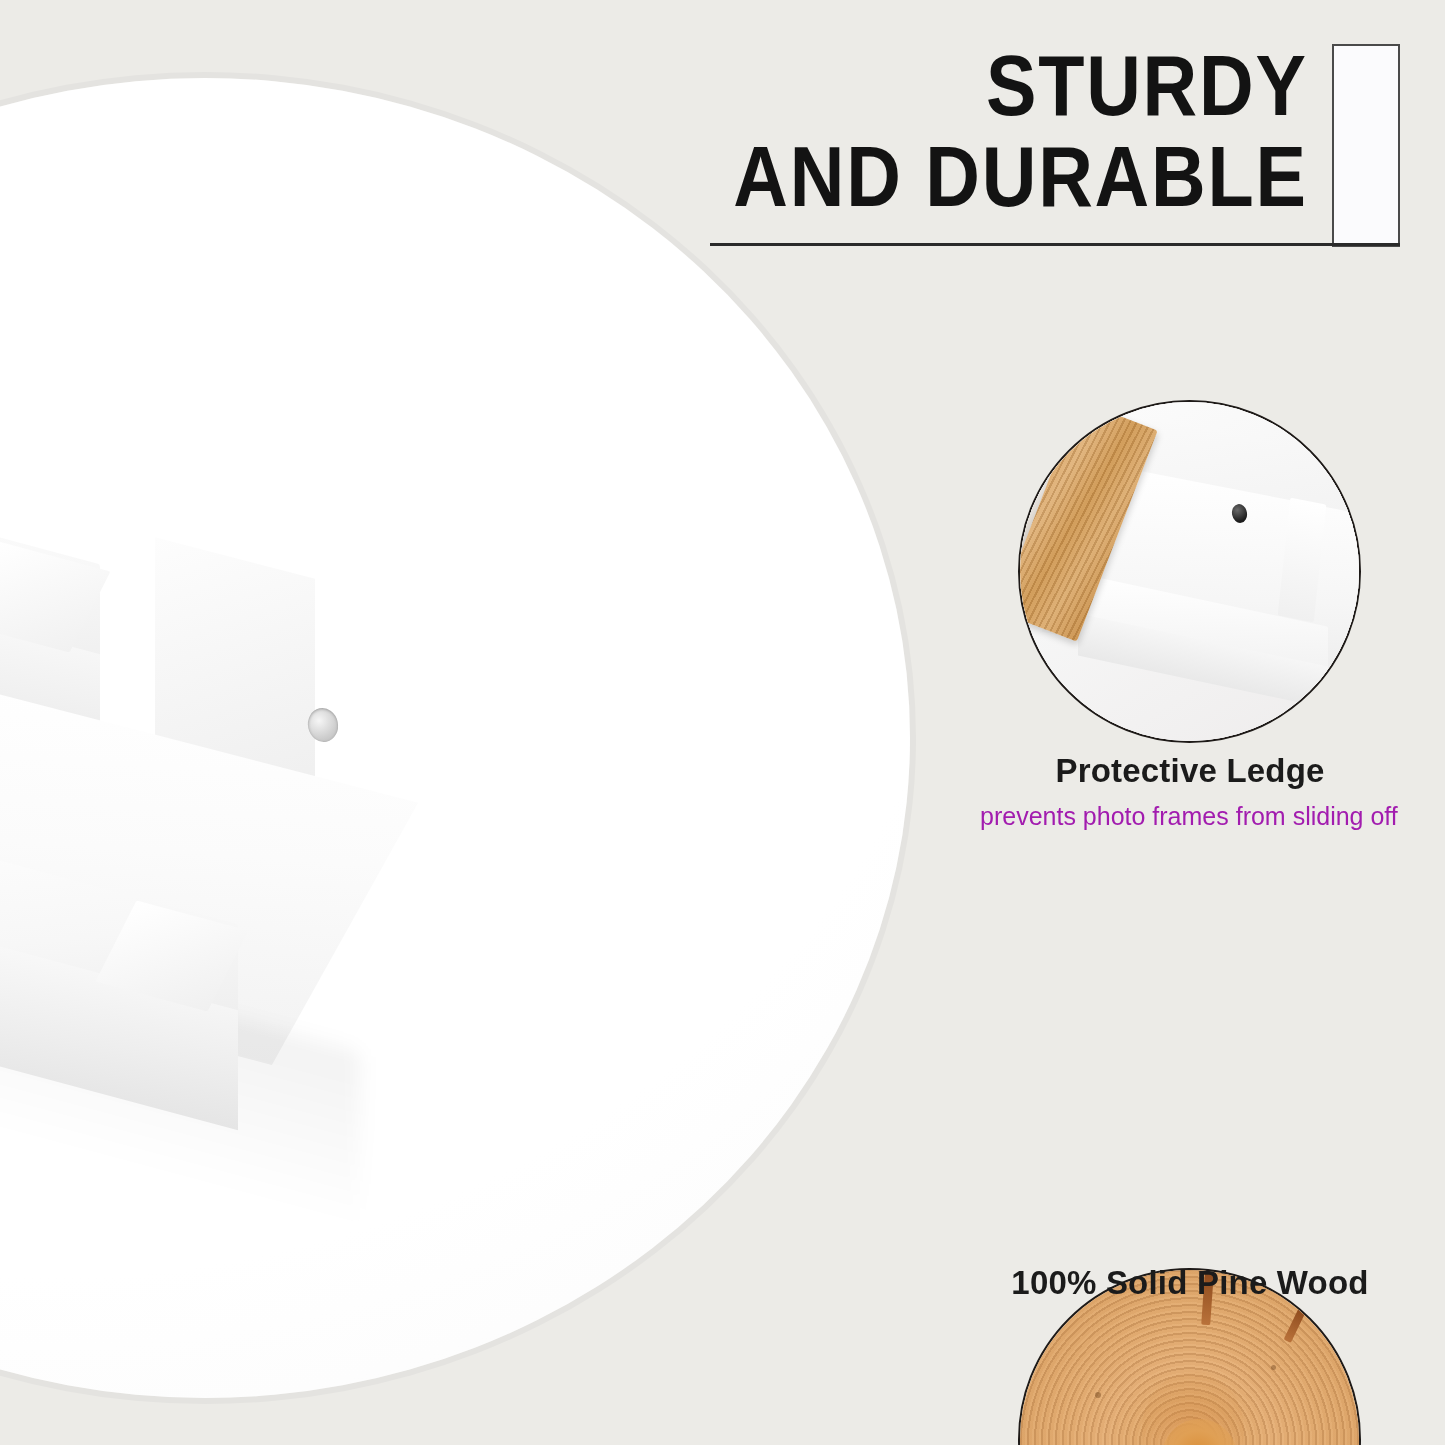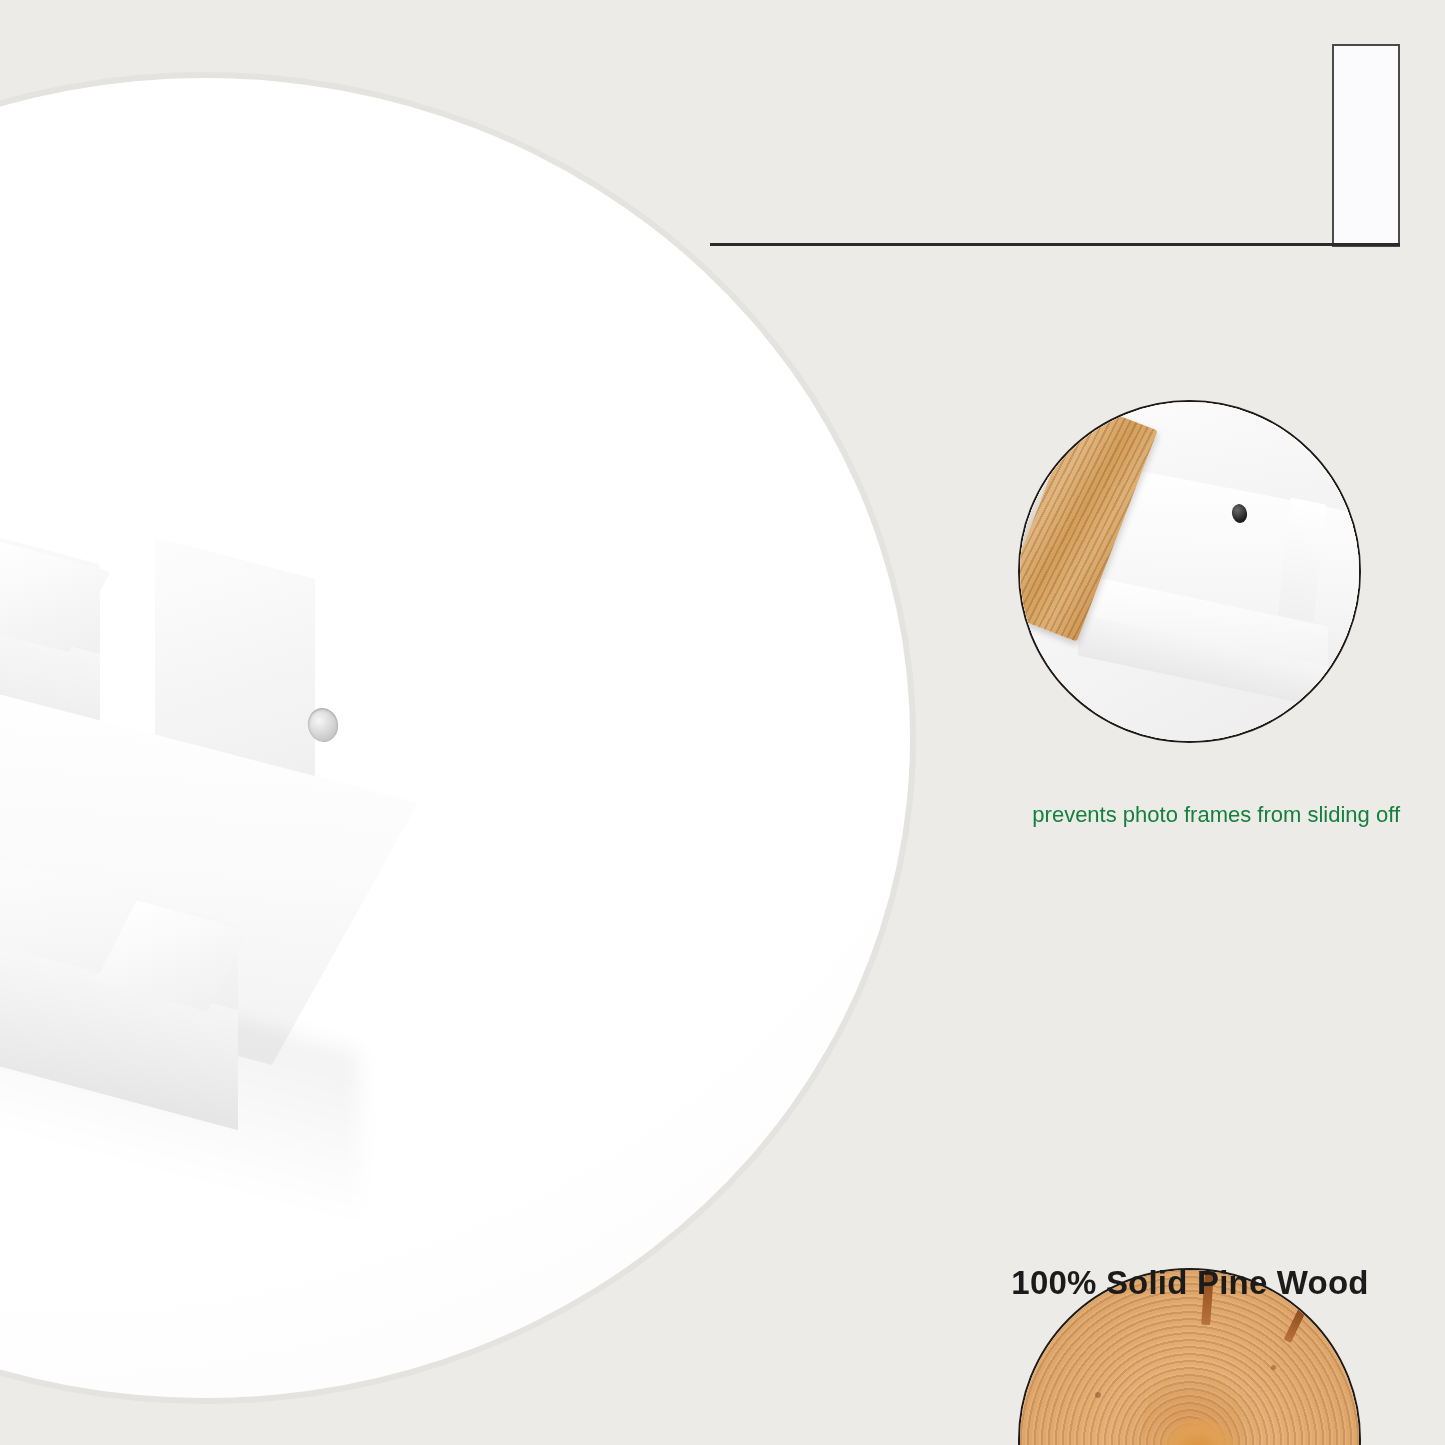--- a/index.html
+++ b/index.html
@@ -259,23 +259,23 @@
     position:absolute;
     width:460px; left:960px;
     text-align:center;
     font-family:"Liberation Sans Narrow","Liberation Sans",sans-serif;
     font-weight:700;
     color:#1b1b1b;
   }
   .cap-sub{
     position:absolute;
     width:420px; left:980px;
-    text-align:right;
-    color:#15803d;
-    font-size:22px;
+    text-align:left;
+    color:#a21caf;
+    font-size:25px;
     line-height:1.34;
   }
   #f1-title{ top:752px; font-size:33px; letter-spacing:.2px; }
   #f1-sub{ top:800px; }
   #f2-title{ top:1264px; font-size:33px; letter-spacing:.2px; }
 </style>
 </head>
 <body>
 
 <div class="stage">
@@ -292,20 +292,24 @@
       <div class="screw-hole"></div>
       <div class="shelfB-shadow"></div>
       <div class="shelfB-ledge"></div>
       <div class="shelfB-ledge-face"></div>
       <div class="shelfB-ledge-cap"></div>
     </div>
   </div>
 
   <div class="headline">
     <div class="hl-row">
+      <div class="hl-lines">
+        <div class="hl-line">STURDY</div>
+        <div class="hl-line">AND DURABLE</div>
+      </div>
       <div class="hl-badge"></div>
     </div>
   </div>
   <div class="hl-rule"></div>
 
   <div class="feature feature-circle f1">
     <div class="scene">
       <div class="wall"></div>
       <div class="sh-backpanel"></div>
       <div class="sh-deck"></div>
@@ -315,20 +319,21 @@
       <div class="screw"></div>
       <div class="photo">
         <div class="photo-bldg"></div>
         <div class="photo-bldg2"></div>
       </div>
       <div class="frame">
         <div class="frame-grain"></div>
       </div>
     </div>
   </div>
+  <div class="cap-title" id="f1-title">Protective Ledge</div>
   <div class="cap-sub" id="f1-sub">prevents photo frames from sliding off</div>
 
   <div class="feature feature-circle f2">
     <div class="wood"></div>
     <div class="knot"></div>
     <div class="ring-core"></div>
     <div class="crack crack-a"></div>
     <div class="crack crack-b"></div>
 
     <div class="speck" style="left:22%;top:36%;width:6px;height:6px;"></div>

